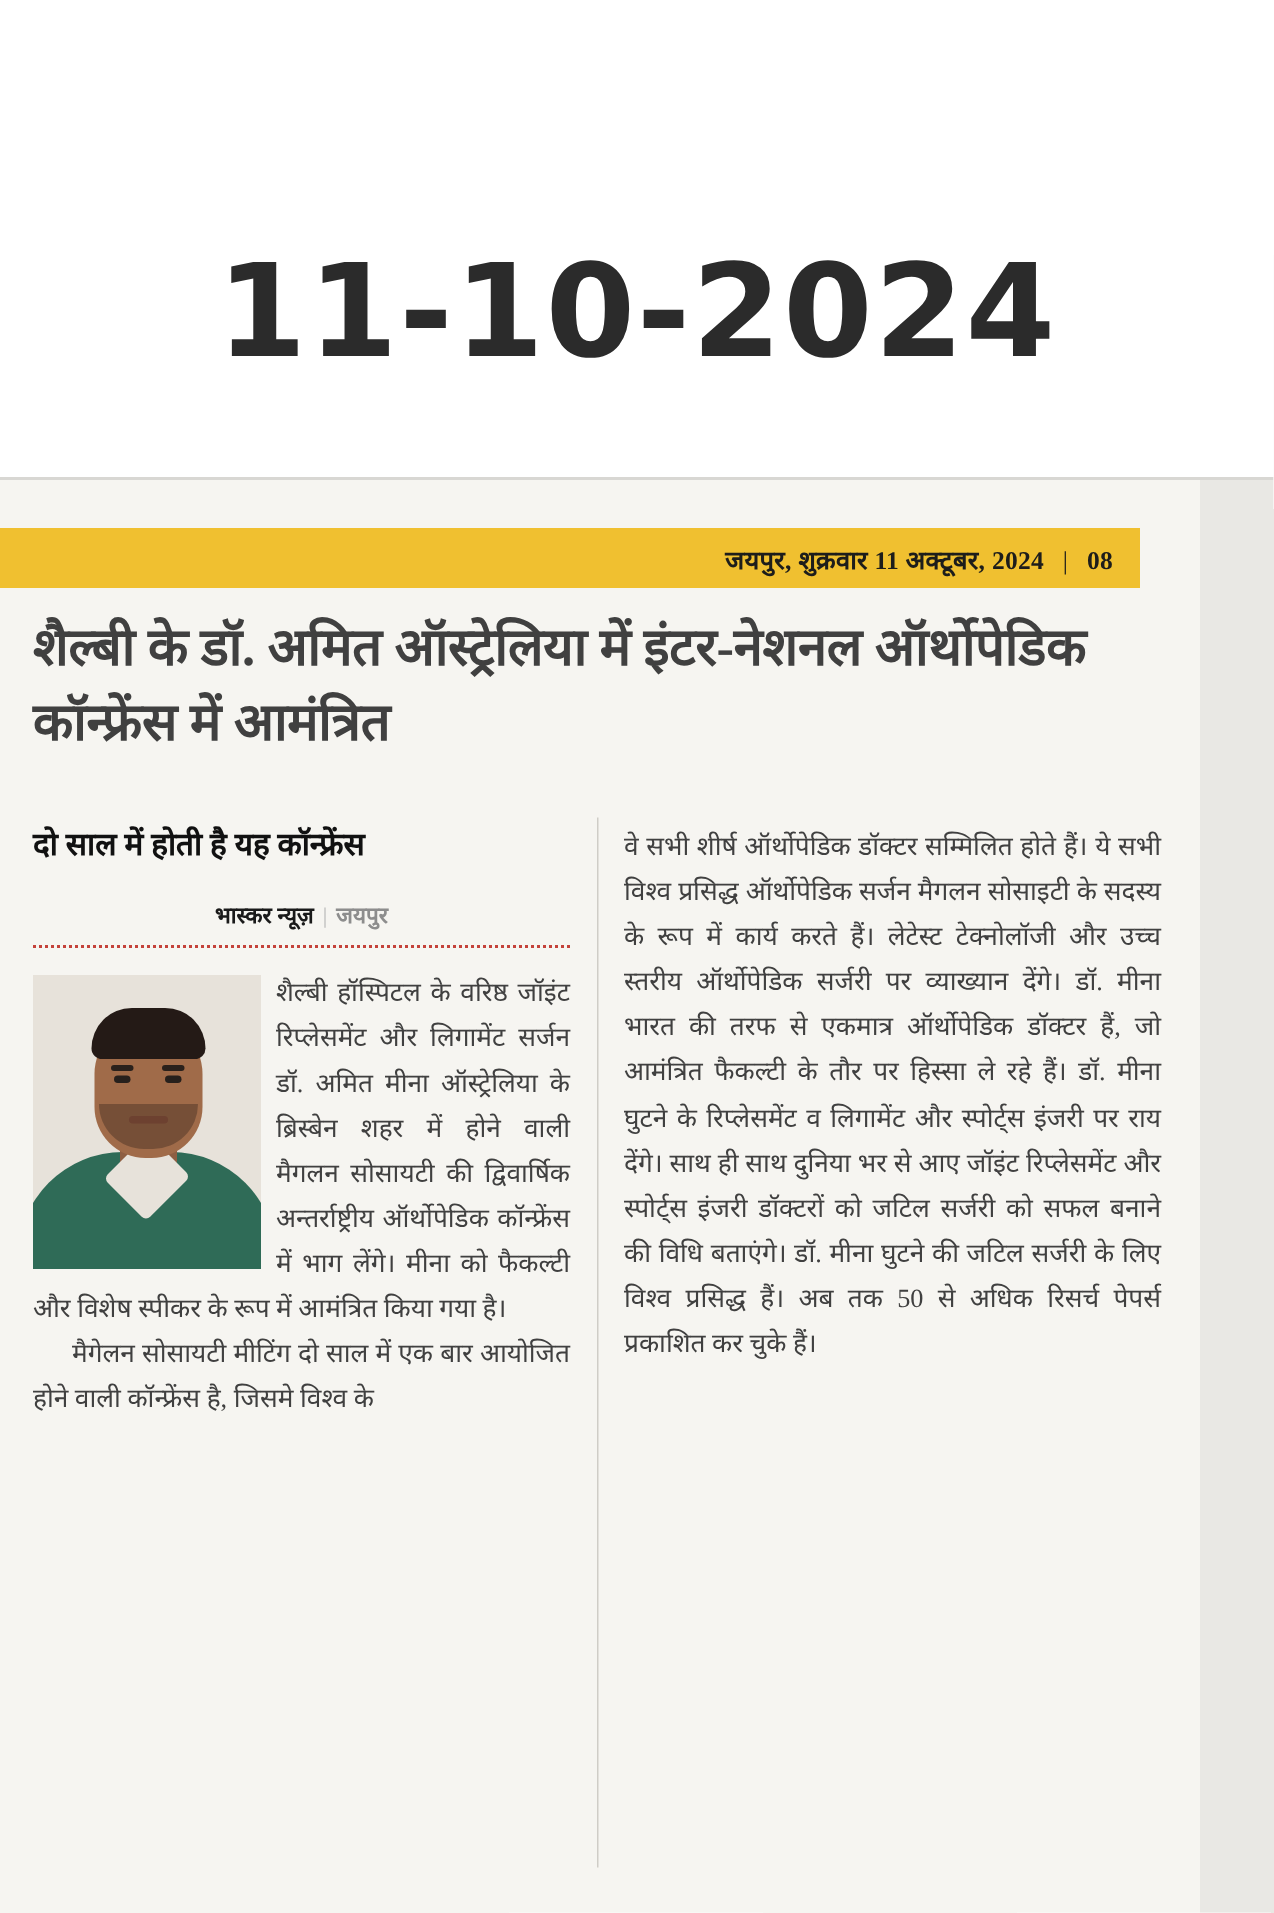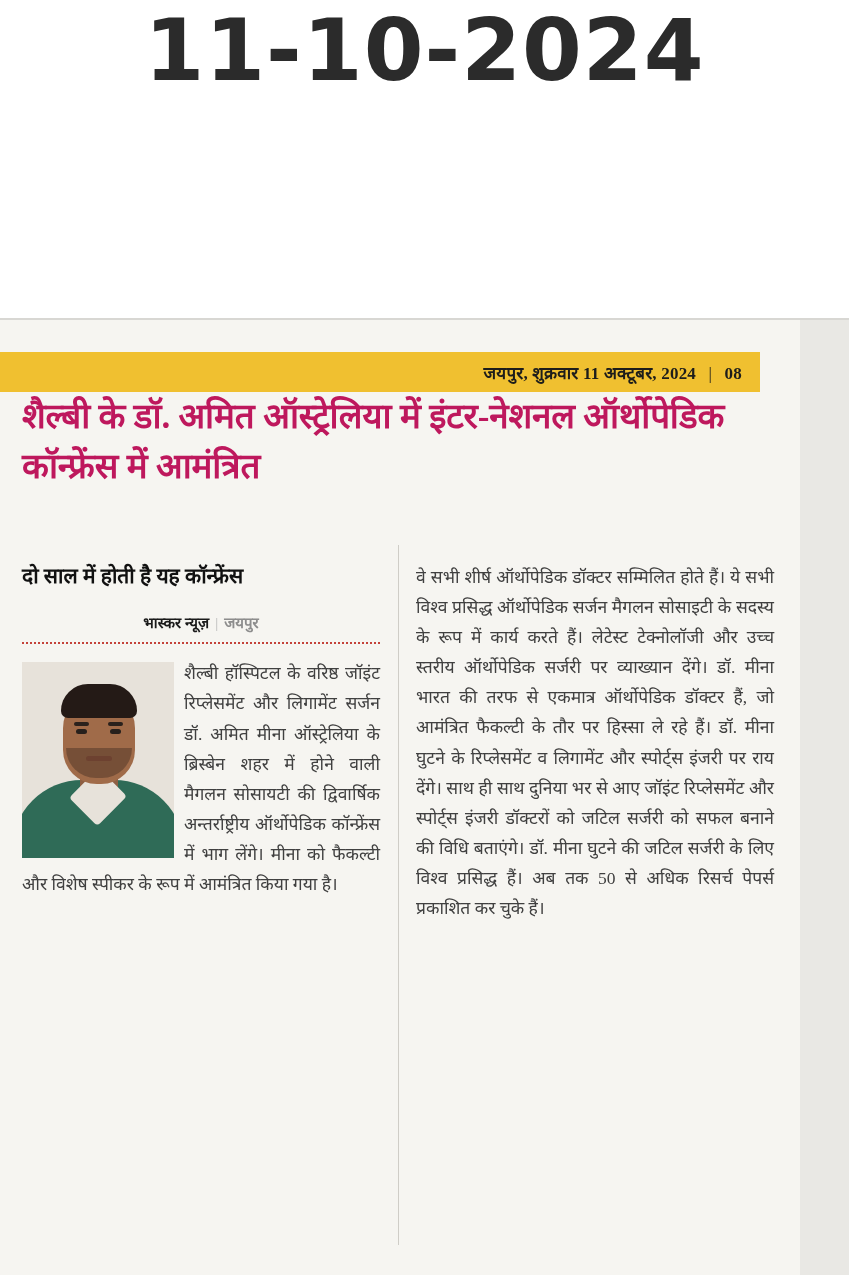--- a/index.html
+++ b/index.html
@@ -14,21 +14,21 @@
     overflow: hidden;
     position: relative;
   }
 
   
   .date-banner {
     width: 849px;
     height: 318px;
     background: #ffffff;
     display: flex;
-    align-items: flex-start;
+    align-items: flex-end;
     justify-content: center;
     box-sizing: border-box;
     padding-bottom: 60px;
   }
   .date-text {
     font-family: "DejaVu Sans", sans-serif;
     font-weight: bold;
     font-size: 86px;
     letter-spacing: 1px;
     color: #2b2b2b;
@@ -87,41 +87,41 @@
     display: inline-block;
     margin: 0 8px;
     color: #1d1d1b;
     font-weight: normal;
   }
 
   
   .headline {
     position: absolute;
     left: 22px;
-    top: 72px;
+    top: 87px;
     width: 750px;
     font-family: "Liberation Serif", serif;
     font-weight: bold;
     font-size: 35px;
     line-height: 1.42;
-    color: #be185d;
+    color: #404040;
     letter-spacing: -0.2px;
   }
 
   
   .columns {
     position: absolute;
     left: 22px;
     top: 225px;
     width: 752px;
     height: 700px;
   }
   .col {
     position: absolute;
-    top: 17px;
+    top: 4px;
     width: 358px;
   }
   .col-left { left: 0; }
   .col-right { left: 394px; }
 
   .col-rule {
     position: absolute;
     left: 376px;
     top: 0px;
     width: 1px;
@@ -321,20 +321,21 @@
           <div class="face"></div>
           <div class="beard"></div>
           <div class="hair"></div>
           <div class="brow-l"></div>
           <div class="brow-r"></div>
           <div class="eye-l"></div>
           <div class="eye-r"></div>
           <div class="mouth"></div>
         </div>
         <p>शैल्बी हॉस्पिटल के वरिष्ठ जॉइंट रिप्लेसमेंट और लिगामेंट सर्जन डॉ. अमित मीना ऑस्ट्रेलिया के ब्रिस्बेन शहर में होने वाली मैगलन सोसायटी की द्विवार्षिक अन्तर्राष्ट्रीय ऑर्थोपेडिक कॉन्फ्रेंस में भाग लेंगे। मीना को फैकल्टी और विशेष स्पीकर के रूप में आमंत्रित किया गया है।</p>
+        <p>मैगेलन सोसायटी मीटिंग दो साल में एक बार आयोजित होने वाली कॉन्फ्रेंस है, जिसमे विश्व के</p>
       </div>
     </div>
 
     <div class="col col-right">
       <div class="body-text">
         <p>वे सभी शीर्ष ऑर्थोपेडिक डॉक्टर सम्मिलित होते हैं। ये सभी विश्व प्रसिद्ध ऑर्थोपेडिक सर्जन मैगलन सोसाइटी के सदस्य के रूप में कार्य करते हैं। लेटेस्ट टेक्नोलॉजी और उच्च स्तरीय ऑर्थोपेडिक सर्जरी पर व्याख्यान देंगे। डॉ. मीना भारत की तरफ से एकमात्र ऑर्थोपेडिक डॉक्टर हैं, जो आमंत्रित फैकल्टी के तौर पर हिस्सा ले रहे हैं। डॉ. मीना घुटने के रिप्लेसमेंट व लिगामेंट और स्पोर्ट्स इंजरी पर राय देंगे। साथ ही साथ दुनिया भर से आए जॉइंट रिप्लेसमेंट और स्पोर्ट्स इंजरी डॉक्टरों को जटिल सर्जरी को सफल बनाने की विधि बताएंगे। डॉ. मीना घुटने की जटिल सर्जरी के लिए विश्व प्रसिद्ध हैं। अब तक 50 से अधिक रिसर्च पेपर्स प्रकाशित कर चुके हैं।</p>
       </div>
     </div>
 
   </div>

